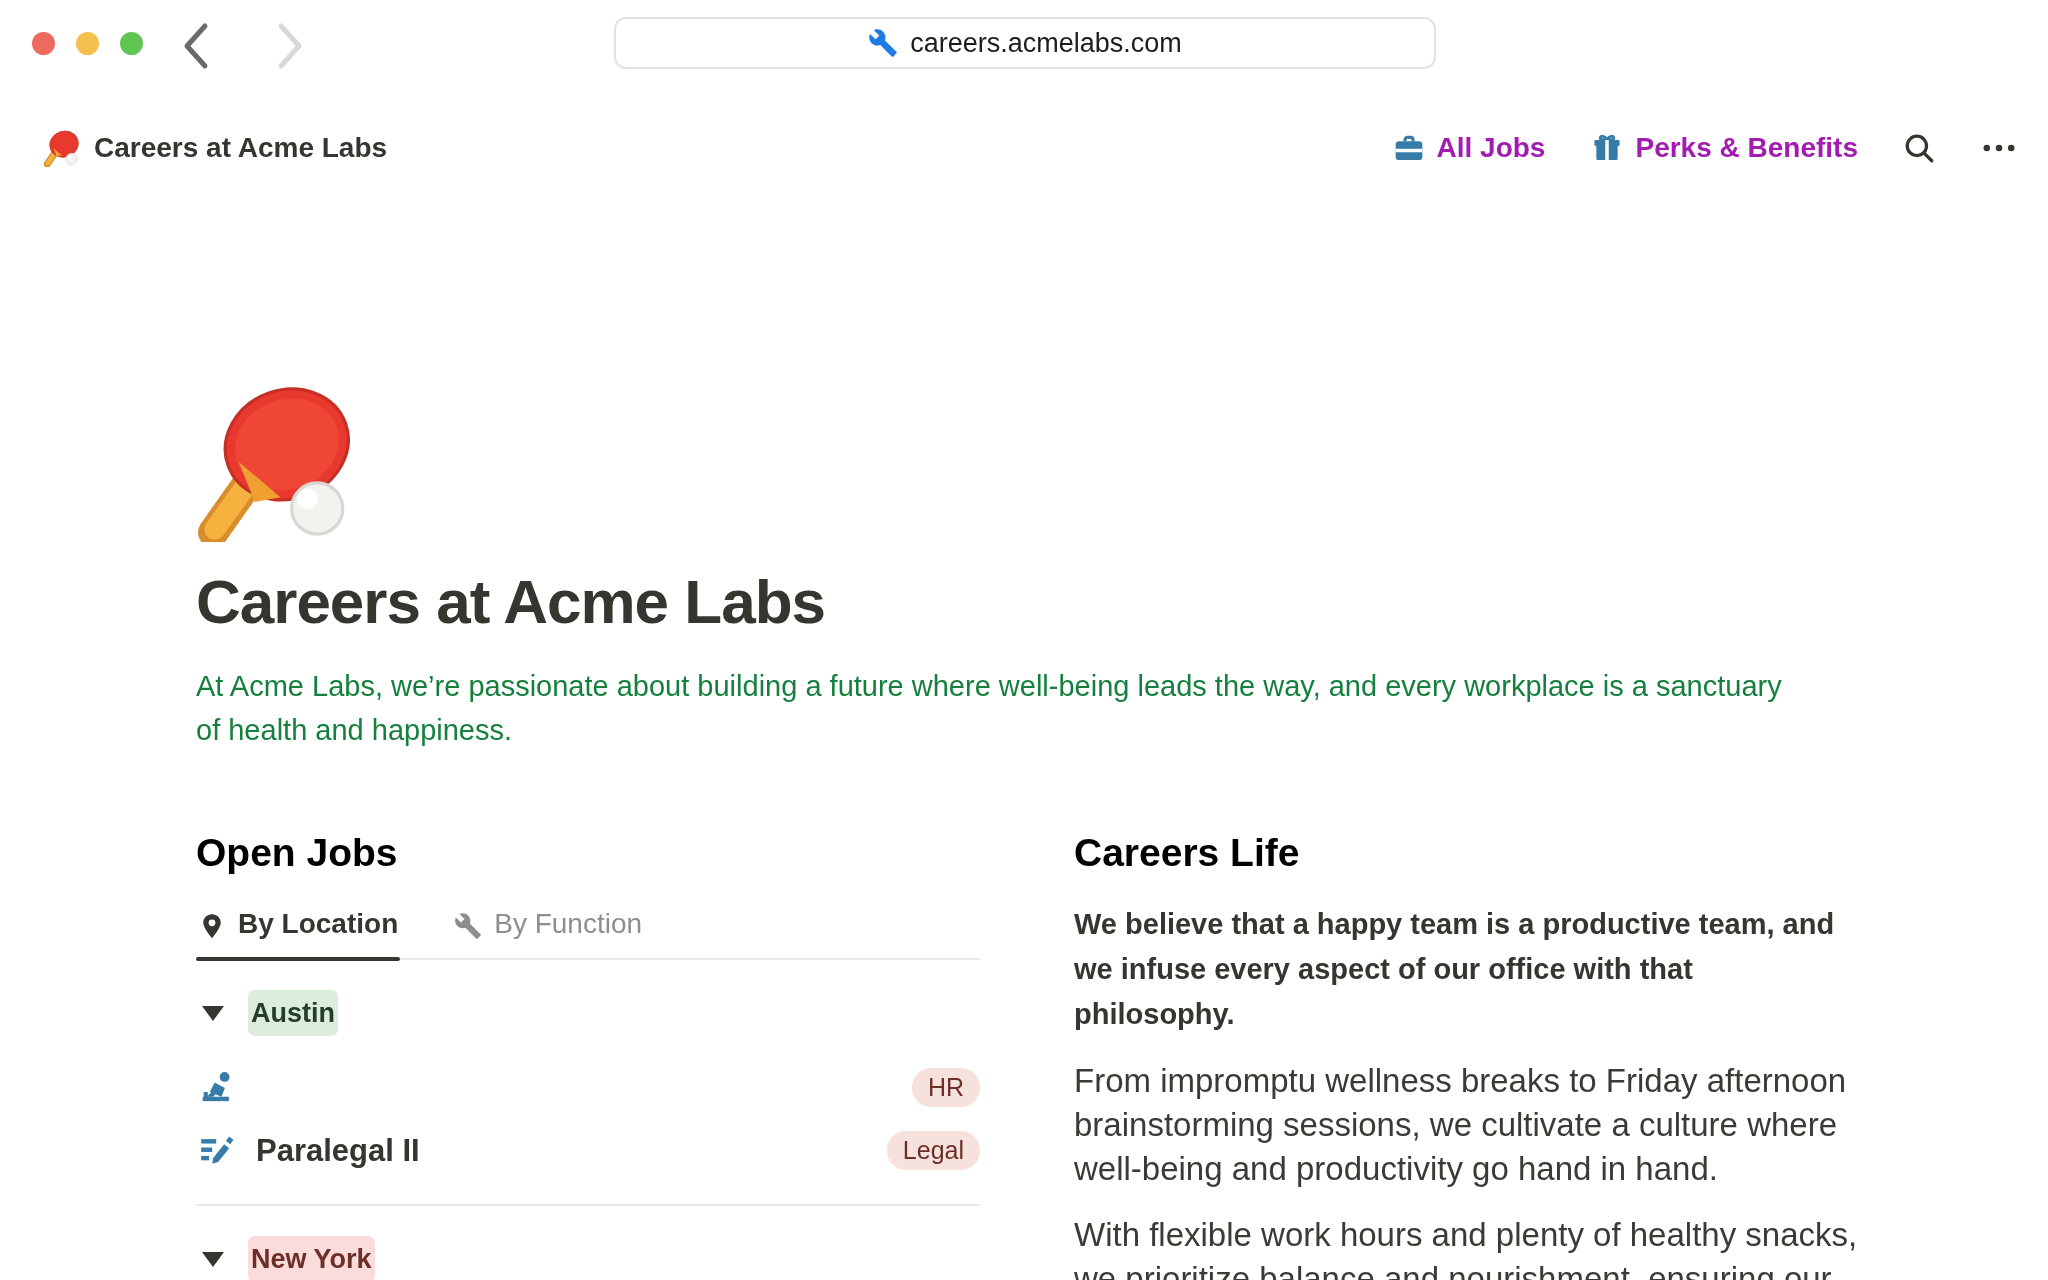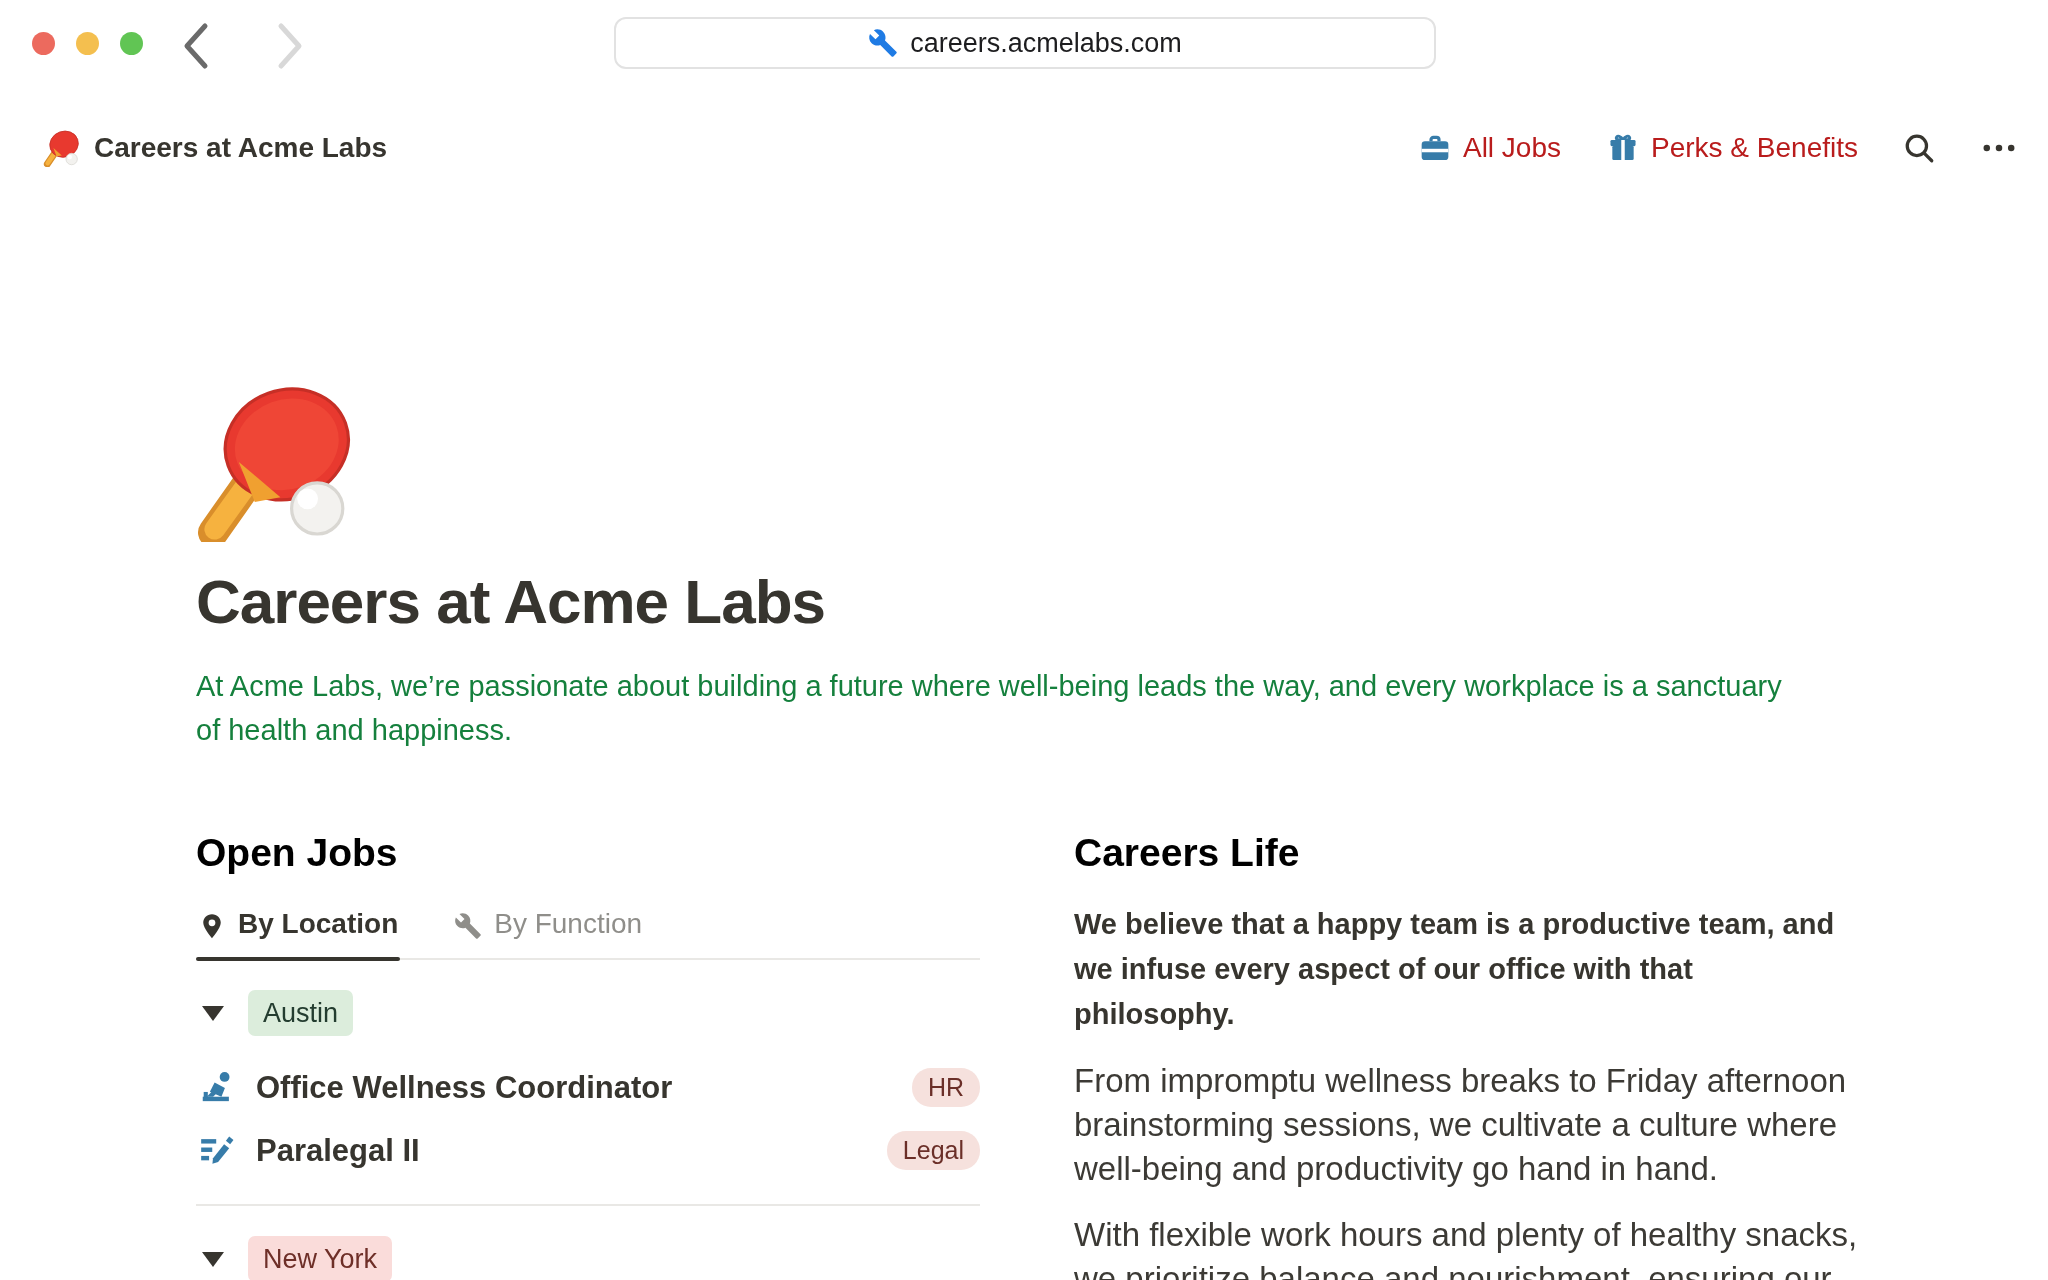--- a/index.html
+++ b/index.html
@@ -31,21 +31,21 @@
 
   
   .site-header {
     position:absolute; top:116px; left:42px; right:30px; height:64px;
     display:flex; align-items:center;
   }
   .brand { display:flex; align-items:center; gap:14px; }
   .brand-title { font-size:28px; font-weight:600; color:#37352f; }
   .header-spacer { flex:1; }
   .site-nav { display:flex; align-items:center; gap:46px; }
-  .nav-item { display:flex; align-items:center; gap:12px; font-size:28px; font-weight:400; color:#b91c1c; cursor:pointer;justify-content:flex-end; }
+  .nav-item { display:flex; align-items:center; gap:12px; font-size:28px; font-weight:700; color:#a21caf; cursor:pointer;justify-content:flex-end; }
   .icon-btn { margin-left:44px; display:flex; align-items:center; justify-content:center; cursor:pointer; }
 
   
   .hero-emoji { position:absolute; left:194px; top:382px; width:160px; height:160px; }
   .page-title {
     position:absolute; left:196px; top:566px;
     font-size:62px; font-weight:700; letter-spacing:-1px; color:#37352f;
   }
   .page-desc {
     position:absolute; left:196px; top:664px; width:1600px;
@@ -60,21 +60,21 @@
   
   .tabs { display:flex; gap:52px; margin-top:10px; border-bottom:2px solid #e9e8e5; }
   .tab { display:flex; align-items:flex-end; gap:12px; padding:6px 2px 18px 2px; font-size:28px; position:relative; cursor:pointer; }
   .tab-active { color:#37352f; font-weight:600; }
   .tab-active::after { content:""; position:absolute; left:0; right:0; bottom:-3px; height:4px; background:#37352f; border-radius:2px; }
   .tab-inactive { color:#8f8e8a; font-weight:500; }
 
   
   .group-row { display:flex; align-items:center; gap:24px; margin-top:30px; cursor:pointer; }
   .toggle-tri { width:0; height:0; border-left:11px solid transparent; border-right:11px solid transparent; border-top:15px solid #37352f; margin-left:6px; }
-  .loc-badge { font-size:27px; font-weight:400; padding:6px 15px; border-radius:7px; line-height:34px; }
+  .loc-badge { font-size:27px; font-weight:700; padding:6px 3px; border-radius:7px; line-height:34px; }
   .badge-austin { background:#DCEDDC; color:#243D30; }
   .badge-newyork { background:#FADCDA; color:#6E2F28; }
 
   .job-row { display:flex; align-items:center; margin-top:32px; padding-left:2px; }
   .job-row + .job-row { margin-top:24px; }
   .job-icon { width:38px; height:38px; flex:none; }
   .job-title { margin-left:20px; font-size:31px; font-weight:600; color:#37352f; }
   .job-tag { margin-left:auto; font-size:25px; padding:5px 16px; border-radius:19px; background:#F6E1DD; color:#6B2F28; }
   .col-divider { border:none; border-top:2px solid #e9e8e5; margin-top:34px; }
 
@@ -202,21 +202,20 @@
     </div>
 
     <div class="job-row">
       <svg class="job-icon" viewBox="0 0 24 24">
         <circle cx="16.8" cy="5" r="3.1" fill="#377CA9"></circle>
         <path fill="#377CA9" d="M10.5 8.5l6.5 3.5-2.2 5.5-7.3-3.2z"></path>
         <polygon points="5.5,17.5 11,12 13.5,13.8 9.5,17.5" fill="#377CA9"></polygon>
         <rect x="3" y="17.5" width="16.5" height="2.8" fill="#377CA9"></rect>
         <rect x="3.6" y="14.5" width="2.6" height="3.5" fill="#377CA9"></rect>
       </svg>
-      <span class="job-title">Office Wellness Coordinator</span>
       <span class="job-tag">HR</span>
     </div>
 
     <div class="job-row">
       <svg class="job-icon" viewBox="0 0 24 24">
         <rect x="2" y="4.5" width="9.5" height="2.8" fill="#377CA9"></rect>
         <rect x="2" y="9.8" width="7" height="2.8" fill="#377CA9"></rect>
         <rect x="2" y="15.1" width="5" height="2.8" fill="#377CA9"></rect>
         <path fill="#377CA9" d="M9.5 16.5L16.5 7.8l3.2 2.5-7 8.7-3.6 1z"></path>
         <rect x="18.3" y="3.6" width="3.4" height="3.4" fill="#377CA9" transform="rotate(38 20 5.3)"></rect>

